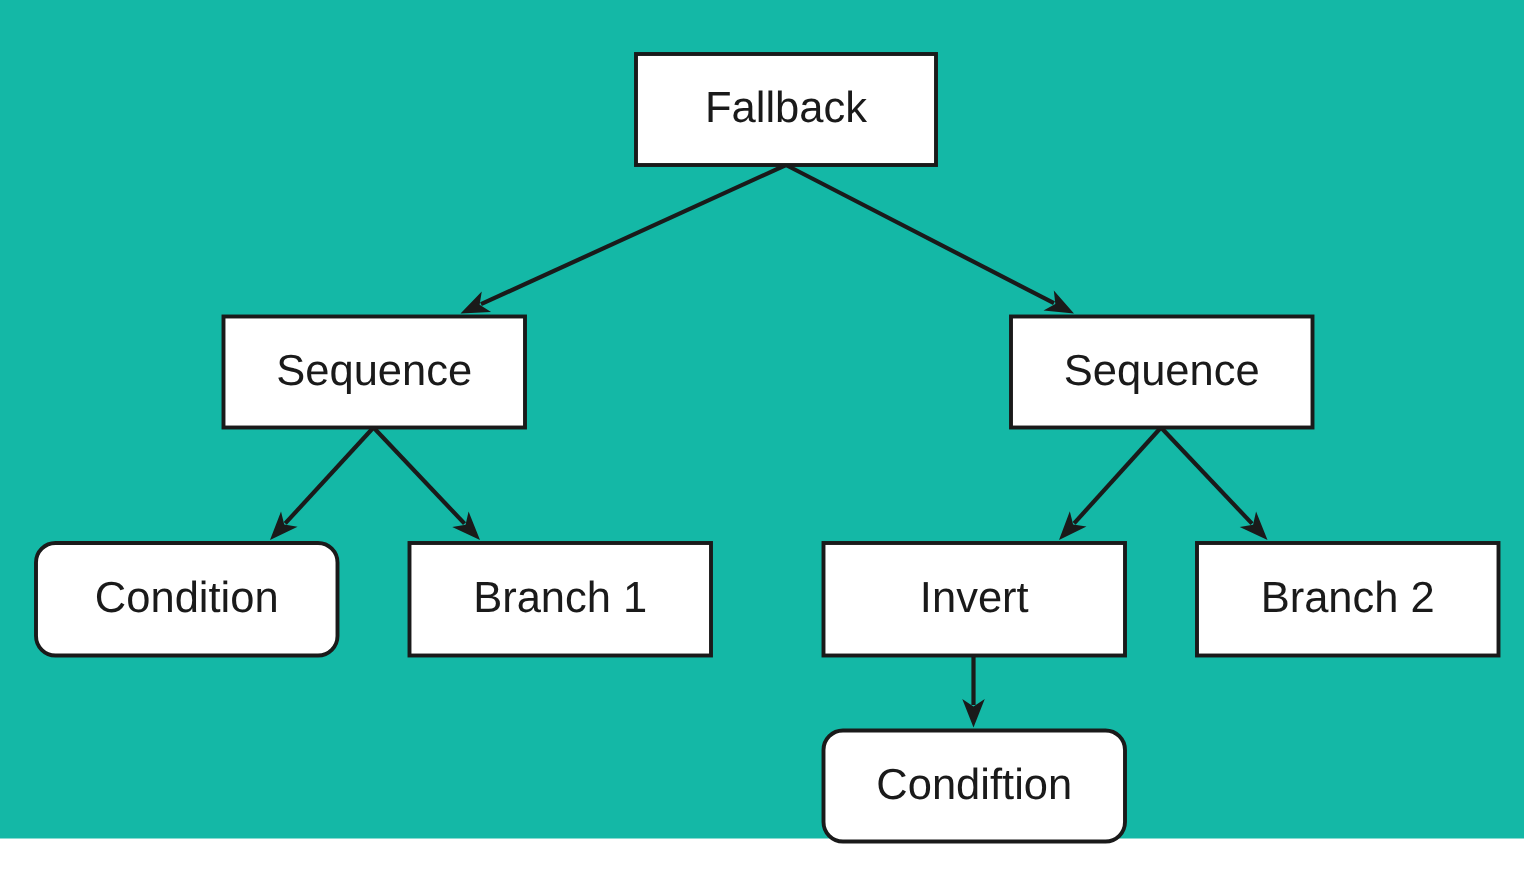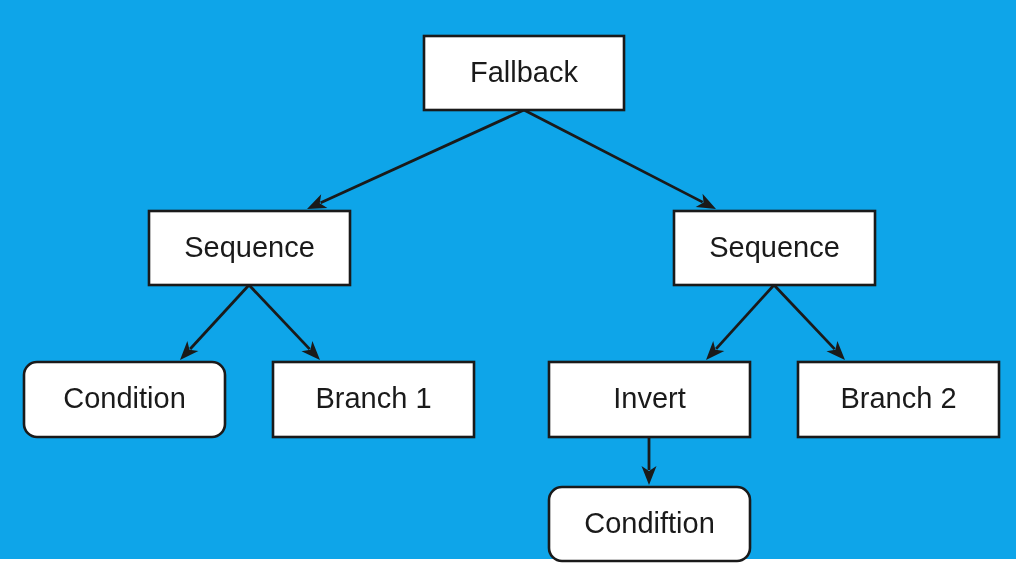--- a/index.html
+++ b/index.html
@@ -10,21 +10,21 @@
   body {
     width: 1016px;
     height: 588px;
     font-family: "Liberation Sans", sans-serif;
     overflow: hidden;
   }
   #diagram-root {
     position: relative;
     width: 1016px;
     height: 559px;
-    background: #0ea5e9;
+    background: #14b8a6;
   }
   svg#bt-svg {
     display: block;
     width: 1016px;
     height: 588px;
   }
   .node-shape {
     fill: #ffffff;
     stroke: #1a1a1a;
     stroke-width: 2.6;

